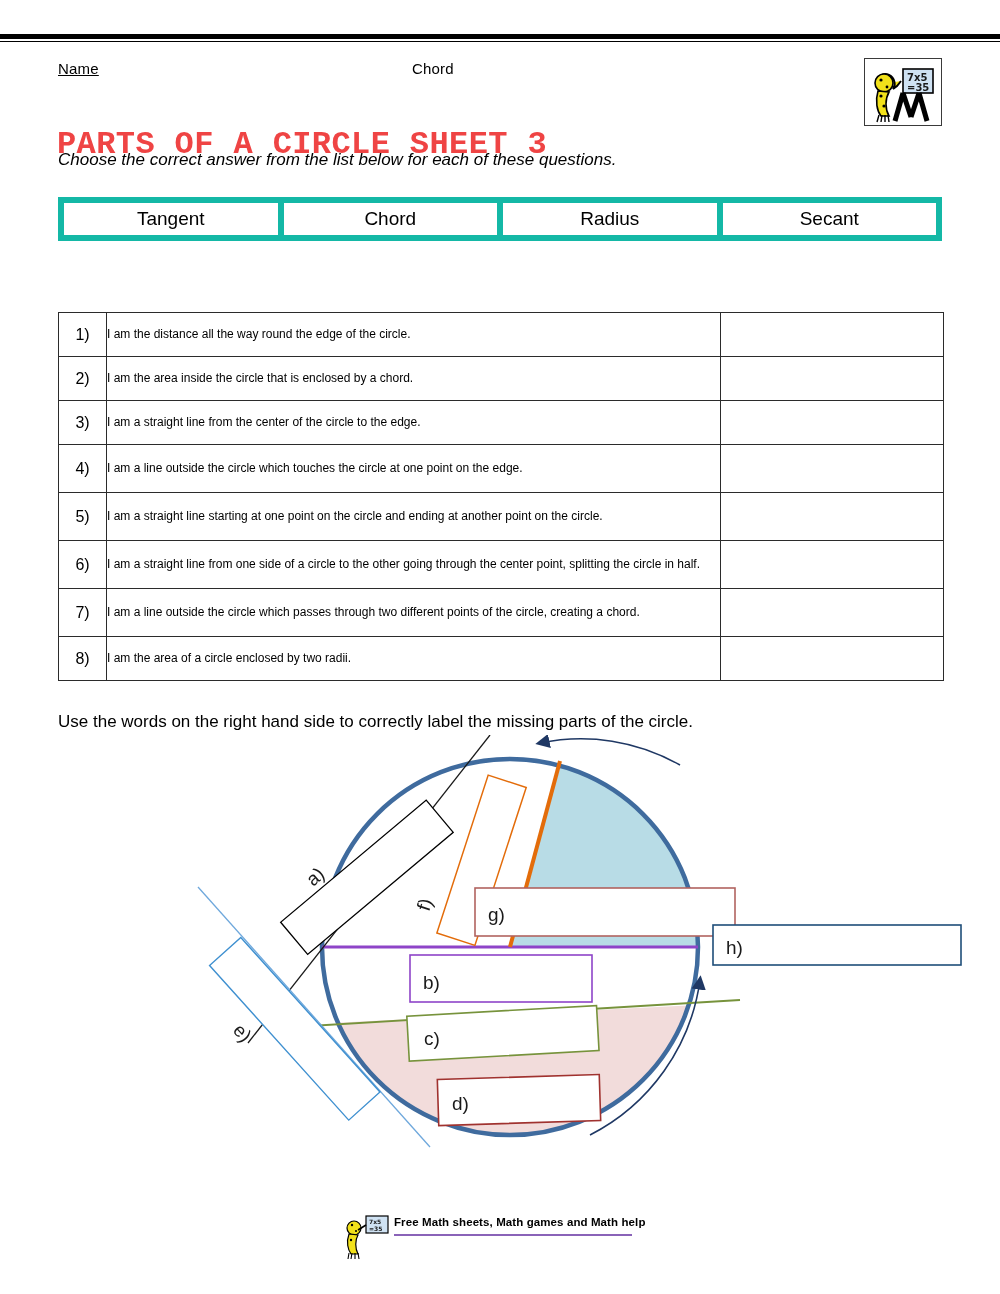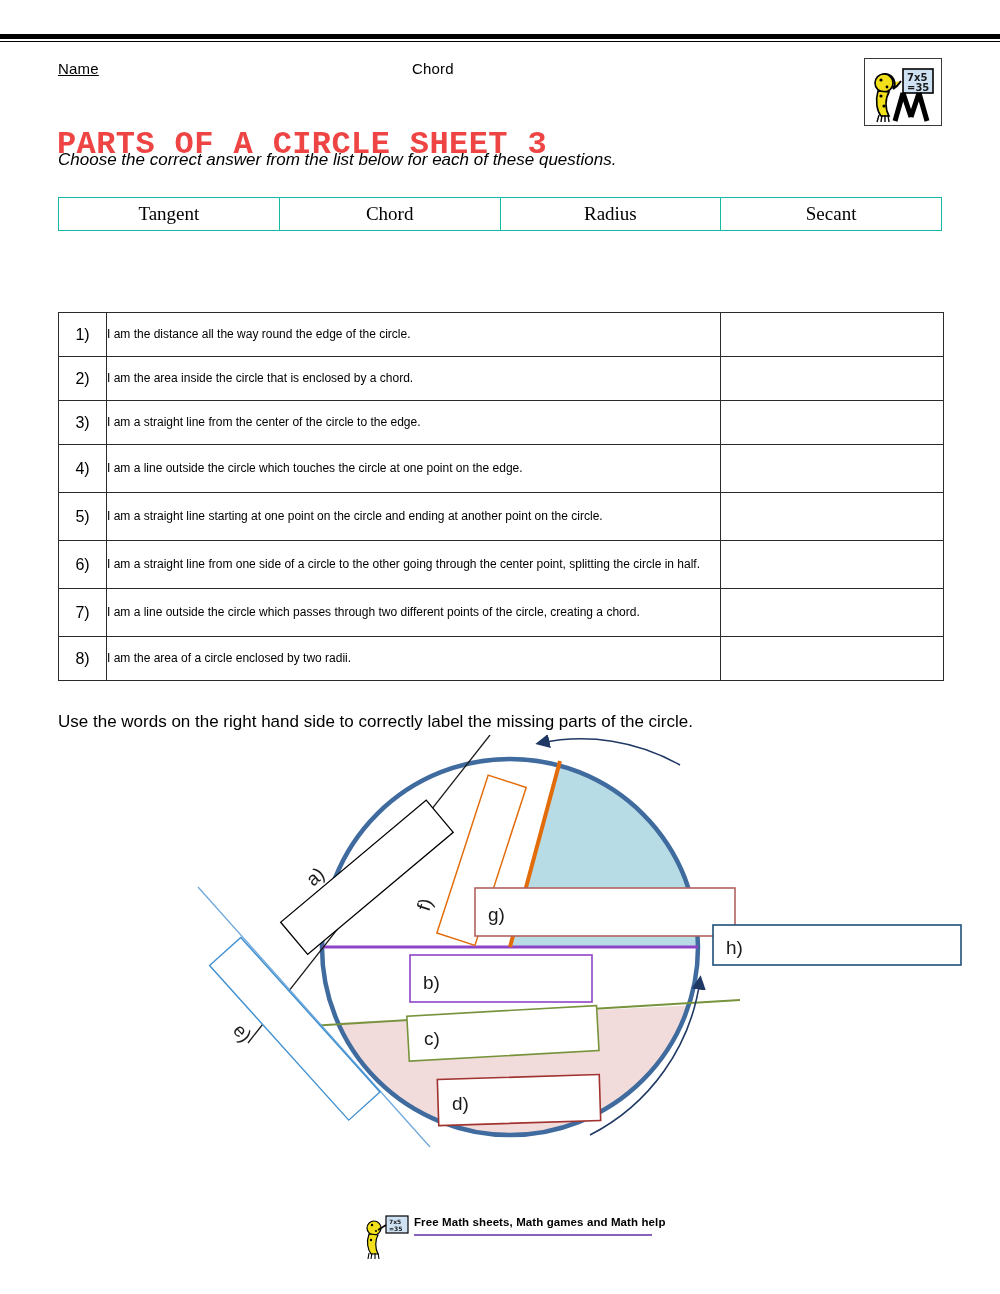--- a/index.html
+++ b/index.html
@@ -86,27 +86,26 @@
   
   .wordbank {
     position: absolute;
     left: 58px;
     top: 197px;
     width: 884px;
     border-collapse: collapse;
     table-layout: fixed;
   }
   .wordbank td {
-    border: 1px solid #14b8a6;
+    border: 6px solid #14b8a6;
     height: 32px;
     text-align: center;
     vertical-align: middle;
     font-size: 19px;
     padding: 0;
-    font-family: Liberation Serif, serif;
   }
 
   
   .questions {
     position: absolute;
     left: 58px;
     top: 312px;
     width: 884px;
     border-collapse: collapse;
     table-layout: fixed;
@@ -150,21 +149,21 @@
     width: 800px;
     height: 450px;
   }
   .diagram svg {
     display: block;
   }
 
   
   .footer {
     position: absolute;
-    left: 352px;
+    left: 332px;
     top: 1214px;
     width: 320px;
     height: 62px;
   }
   .footer-tag {
     position: absolute;
     left: 62px;
     top: 2px;
     font-size: 11.5px;
     font-weight: bold;

